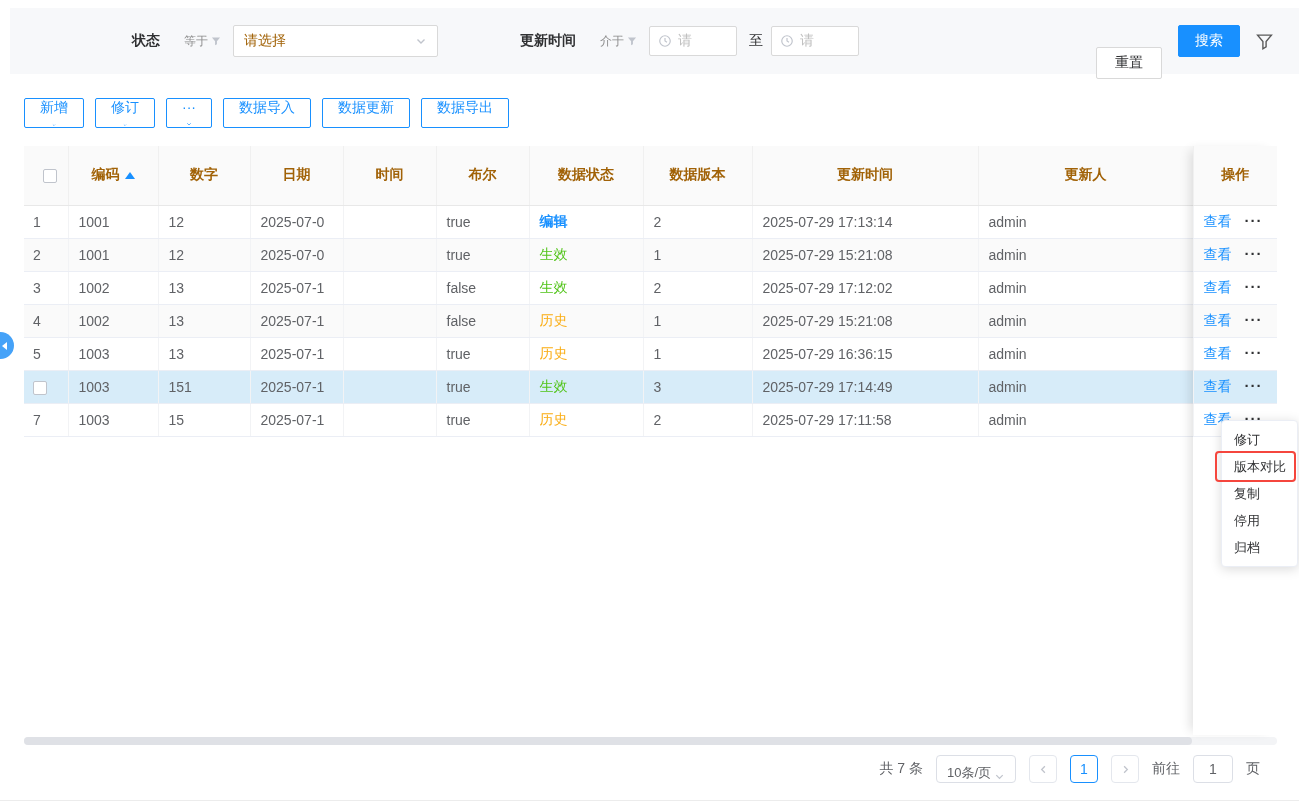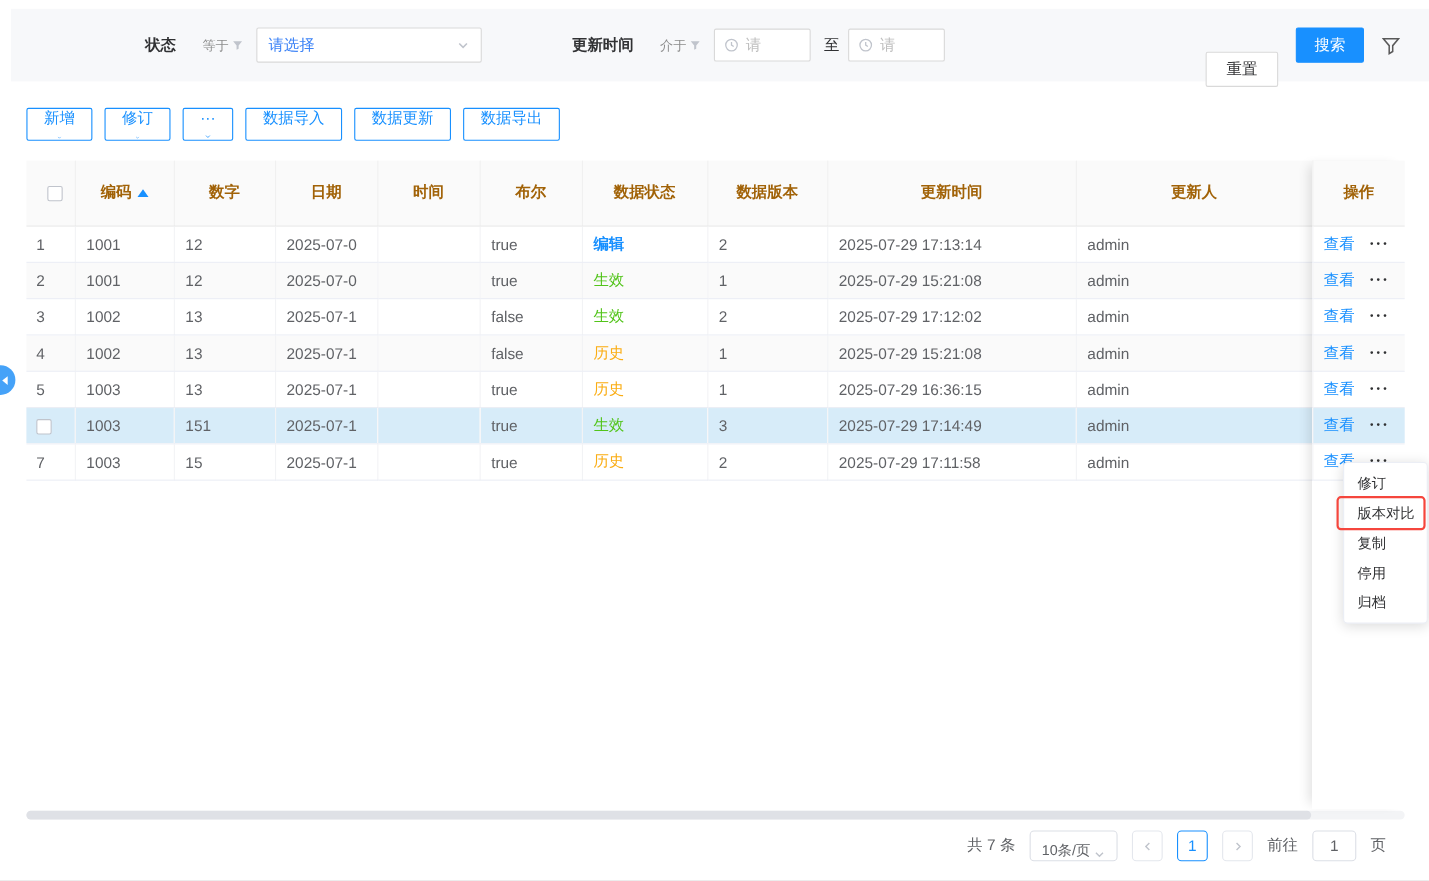--- a/index.html
+++ b/index.html
@@ -7,21 +7,21 @@
   body { font-family:"Liberation Sans","DejaVu Sans",sans-serif; }
   .page { position:relative; width:1299px; height:801px; background:#fff; overflow:hidden; border-bottom:1px solid #ececec; }
 
   
   .filter-bar { margin:8px 0 0 10px; width:1289px; height:66px; background:#f7f8fa;
     display:flex; align-items:center; padding:0 26px 0 122px; }
   .flabel { font-size:14px; font-weight:700; color:#303133; }
   .fop { display:inline-flex; align-items:center; gap:3px; font-size:12px; color:#8c8c8c; margin-left:24px; cursor:pointer; }
   .sel { width:205px; height:32px; background:#fff; border:1px solid #d9d9d9; border-radius:2px;
     display:flex; align-items:center; justify-content:space-between; padding:0 10px; margin-left:12px;
-    color:#3b82f6; font-size:14px; cursor:pointer; }
+    color:#a16207; font-size:14px; cursor:pointer; }
   .date-inp { width:88px; height:30px; background:#fff; border:1px solid #d9d9d9; border-radius:2px;
     display:flex; align-items:center; gap:6px; padding:0 8px; margin-left:12px; color:#bfbfbf; font-size:14px; cursor:text; }
   .to-label { font-size:14px; color:#303133; margin-left:12px; }
   .fb-right { margin-left:auto; display:flex; align-items:center; gap:16px; }
   .btn-reset { height:32px; padding:0 18px; background:#fff; border:1px solid #d9d9d9; border-radius:2px;
     font-size:14px; color:#303133; cursor:pointer;margin-top:44px; }
   .btn-search { height:32px; padding:0 16px; background:var(--primary); border:1px solid var(--primary);
     border-radius:2px; font-size:14px; color:#fff; cursor:pointer; }
 
   
@@ -32,21 +32,21 @@
   .tb-btn svg path { stroke:var(--primary); }
 
   
   .table-area { position:relative; margin:18px 0 0 24px; width:1253px; height:589px; }
   table { border-collapse:collapse; table-layout:fixed; width:1253px; font-size:14px; color:#606266; }
   thead th { background:#fafafa; height:59px; font-weight:700; color:#a16207;
     border-bottom:1px solid #e8e8e8; border-right:1px solid #f0f0f0; text-align:center; font-size:14px; }
   thead th:last-child { border-right:none; }
   tbody td { height:33px; border-bottom:1px solid #ebeef5; border-right:1px solid #f2f3f5;
     padding:0 10px; overflow:hidden; white-space:nowrap; }
-  tbody td:last-child { border-right:none;font-family:Liberation Serif, serif; }
+  tbody td:last-child { border-right:none; }
   tbody tr:nth-child(even) { background:#fafafa; }
   tbody tr.selected { background:var(--selected-bg); }
   .c-index { padding-left:9px; }
   .cb { display:inline-block; width:14px; height:14px; background:#fff; border:1px solid #c0c4cc;
     border-radius:2px; vertical-align:middle; cursor:pointer; }
   .sort-caret { display:inline-block; width:0; height:0; margin-left:5px;
     border-left:5px solid transparent; border-right:5px solid transparent;
     border-bottom:7px solid var(--primary); vertical-align:middle; }
   .view-link { color:var(--primary); cursor:pointer; text-decoration:none; }
   .more-dots { font-weight:700; color:#303133; letter-spacing:1px; cursor:pointer; margin-left:13px; font-size:15px; }

